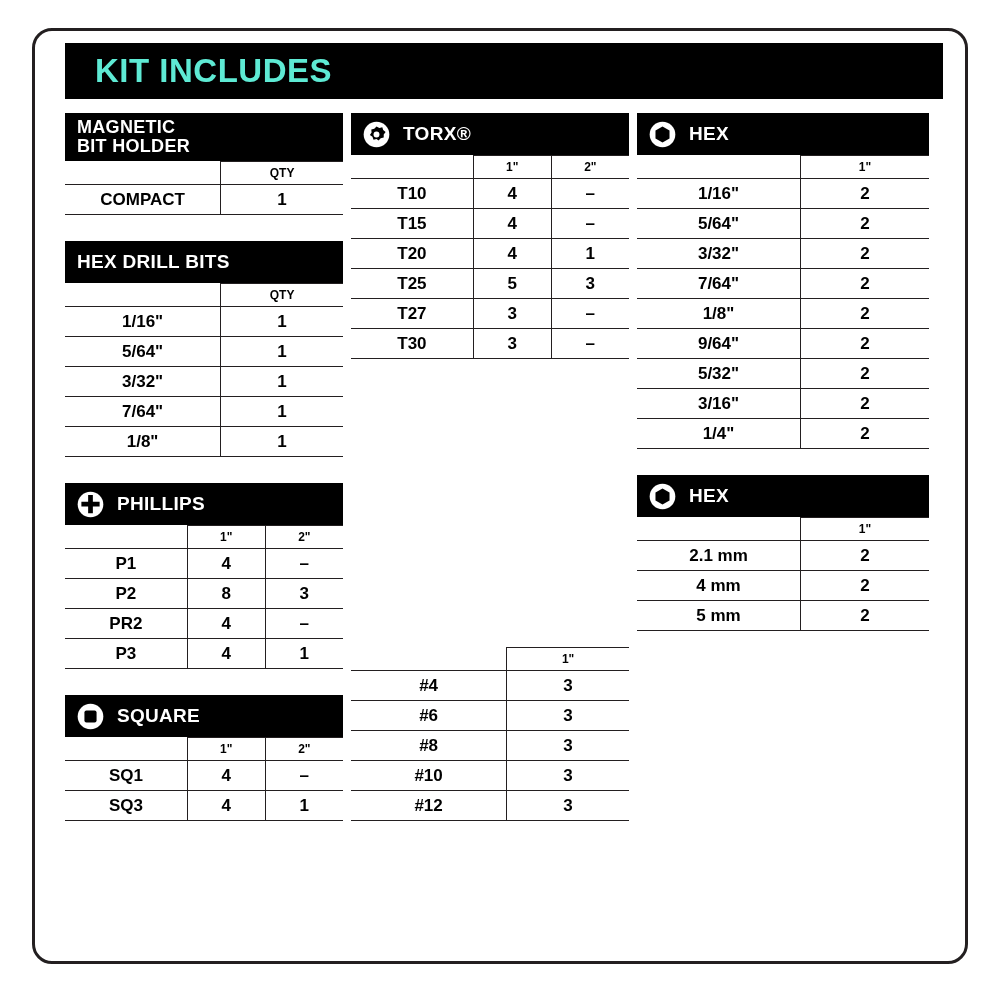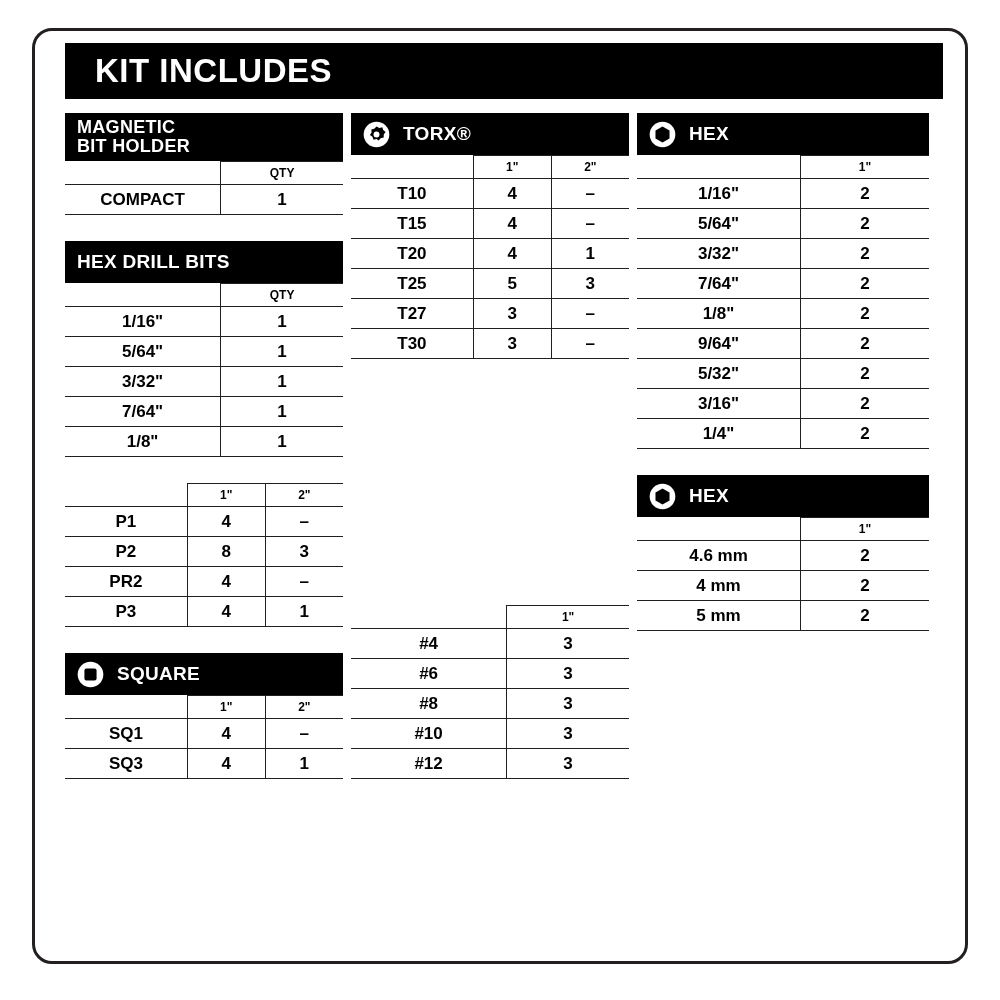--- a/index.html
+++ b/index.html
@@ -29,21 +29,21 @@
     position: absolute;
     left: 30px;
     top: 12px;
     width: 878px;
     height: 56px;
     background: #000000;
     display: flex;
     align-items: center;
   }
   .title-bar .title {
-    color: #ffffff;
+    color: #5eead4;
     font-size: 33px;
     font-weight: bold;
     letter-spacing: 0.5px;
     margin-left: 30px;
   }
   .columns {
     position: absolute;
     left: 30px;
     top: 82px;
     width: 878px;
@@ -187,20 +187,27 @@
             </tr>
             <tr>
               <td class="first">1/8"</td>
               <td class="last">1</td>
             </tr>
           </tbody>
         </table>
       </div>
 
       <div class="block">
+        <div class="block-head h1line">
+          <svg class="icon" viewBox="0 0 40 40">
+            <circle cx="20" cy="20" r="19" fill="#ffffff"></circle>
+            <path d="M16.5 6 h7 v10 h10 v7 h-10 v10 h-7 v-10 h-10 v-7 h10 z" fill="#000000"></path>
+          </svg>
+          <div class="label">PHILLIPS</div>
+        </div>
         <table class="kit c3">
           <colgroup>
               <col class="nm">
               <col>
               <col>
             </colgroup>
           <tbody>
             <tr class="qty-row">
               <td class="blank first"></td>
               <td>1"</td>
@@ -432,21 +439,21 @@
           <colgroup>
               <col class="nm">
               <col>
             </colgroup>
           <tbody>
             <tr class="qty-row">
               <td class="blank first"></td>
               <td class="last">1"</td>
             </tr>
             <tr>
-              <td class="first">4.6 mm</td>
+              <td class="first">2.1 mm</td>
               <td class="last">2</td>
             </tr>
             <tr>
               <td class="first">4 mm</td>
               <td class="last">2</td>
             </tr>
             <tr>
               <td class="first">5 mm</td>
               <td class="last">2</td>
             </tr>

